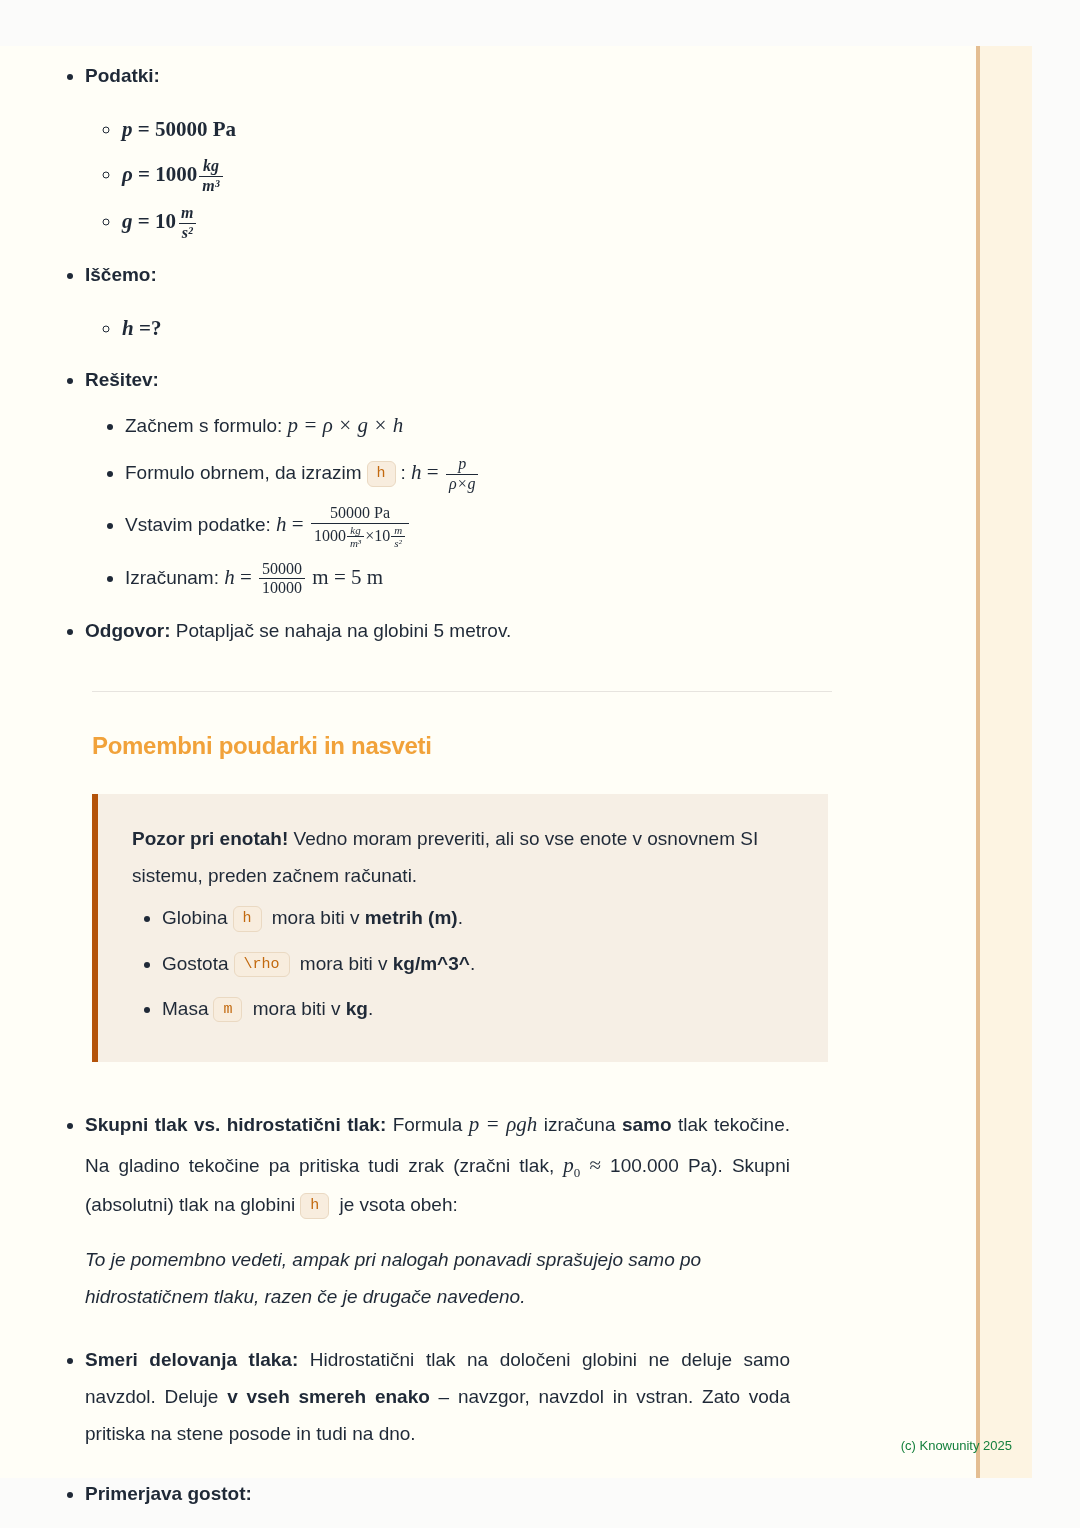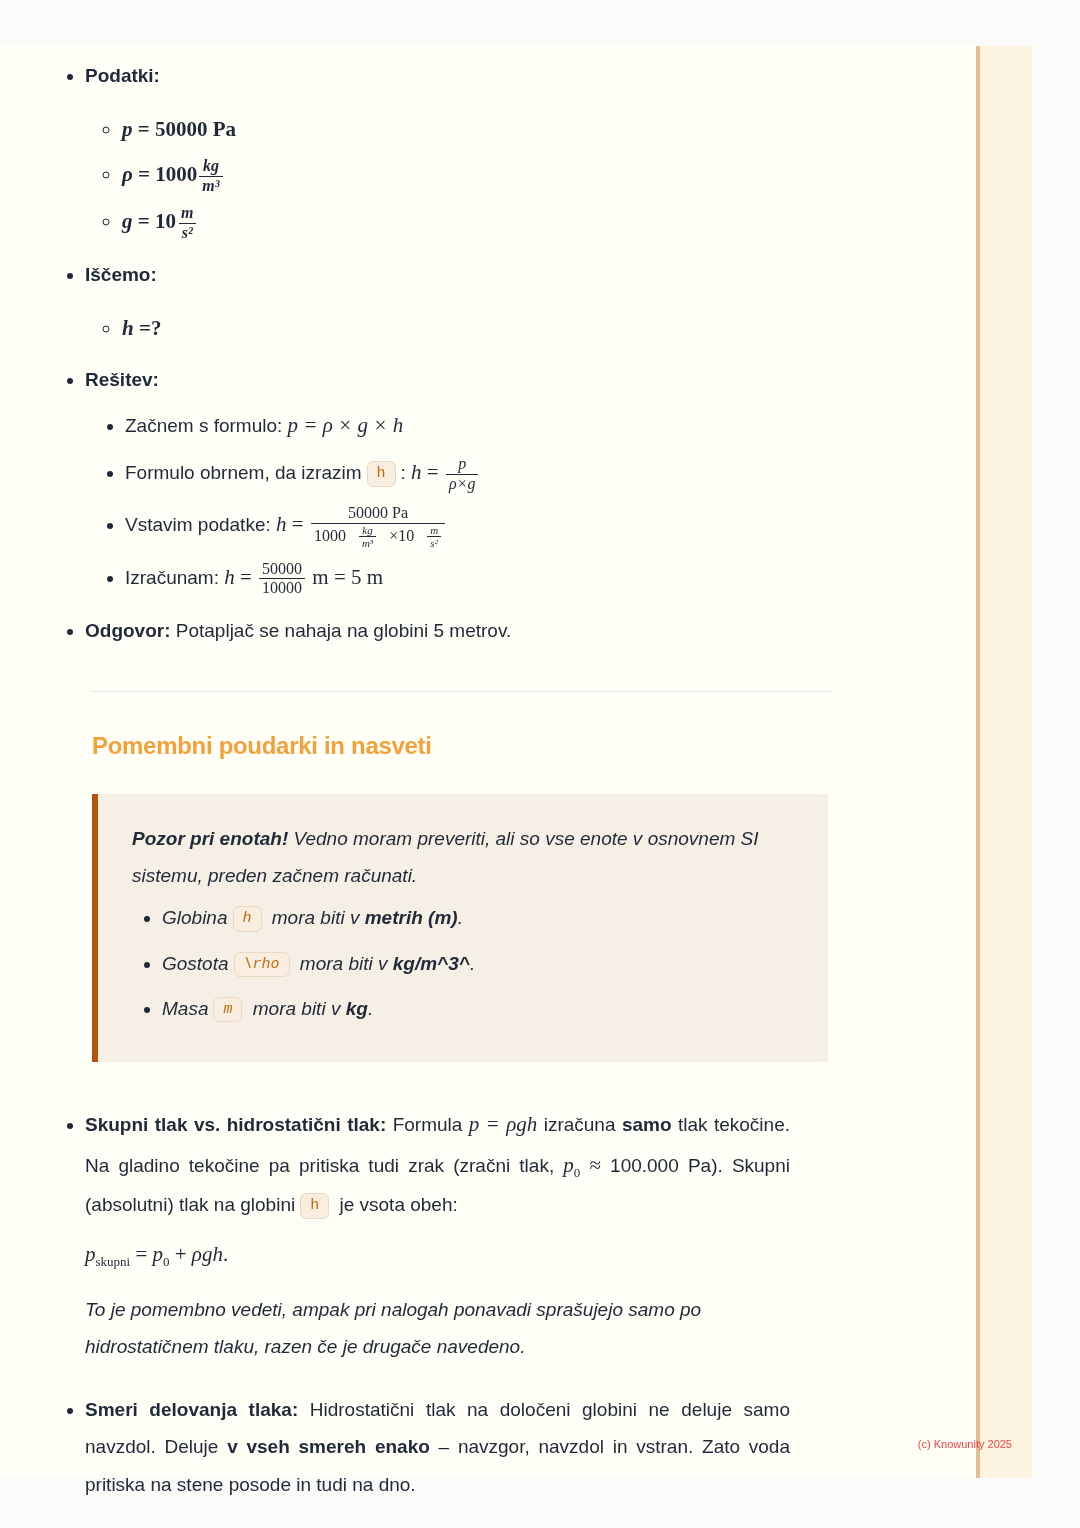--- a/index.html
+++ b/index.html
@@ -30,52 +30,52 @@
 
   
   .math { font-family:"Liberation Serif","DejaVu Serif",serif; font-size:21px; }
   .mi { font-style:italic; }
   .frac { display:inline-flex; flex-direction:column; align-items:center;
           vertical-align:middle; line-height:1.15; font-size:16px; margin:0 2px; }
   .frac .fnum { padding:0 3px; }
   .frac .fden { border-top:1.4px solid #1f2937; padding:0 3px; }
   .frac-sm { font-size:11px; margin:0 1px; line-height:1.1; }
   .frac-sm .fden { border-top:1px solid #1f2937; }
-  .bigden { display:inline-flex; align-items:center;gap:12px; }
+  .bigden { display:inline-flex; align-items:center; }
   sub.msub { font-size:13px; font-style:normal; }
 
   
   .chip {
     display:inline-block; font-family:"Liberation Mono","DejaVu Sans Mono",monospace;
     font-size:15px; color:#c2690e; background:#f8edde; border:1px solid #ead9c2;
     border-radius:6px; padding:2px 9px; margin:0 5px; line-height:1.3; vertical-align:2px;
   }
 
   
   hr.divider { border:none; border-top:1px solid #e7e4df; margin:44px 0 0 92px; width:740px; }
   h2.section-heading {
     margin:40px 0 0 92px; color:#f1a23a; font-size:24px; font-weight:700; letter-spacing:-0.3px;
   }
   .callout {
     margin:34px 11px 0 92px; width:736px; background:#f6efe5;
-    border-left:6px solid #b4530a; padding:26px 34px 24px 34px;font-style:italic;
+    border-left:6px solid #b4530a; padding:26px 34px 24px 34px;
   }
   .callout p { font-size:19px; line-height:1.95; }
   .callout ul { list-style:disc; padding-left:30px; margin-top:8px; }
   .callout ul li { font-size:19px; line-height:1.7; margin-bottom:13px; }
   .callout ul li::marker { color:#1f2937; }
 
   ul.l1.big { margin-top:42px; }
   ul.l1.big > li { margin-bottom:26px; }
   .jpara { text-align:justify; width:705px; line-height:1.95; }
   .formula-block { margin-top:14px; font-size:21px; }
   .note { font-style:italic; line-height:1.95; width:705px; margin-top:18px; }
 
   .watermark {
-    position:absolute; top:1438px; right:68px; font-size:11px; color:#ef4444; z-index:5;
+    position:absolute; top:1438px; right:68px; font-size:13px; color:#15803d; z-index:5;
   }
 </style>
 </head>
 <body>
 
 <div class="canvas">
   <div class="doc-page">
     <div class="edge-line"></div>
     <div class="edge-panel"></div>
 
@@ -156,21 +156,20 @@
         <ul>
           <li><span>Globina</span><span class="chip">h</span><span> mora biti v </span><span class="blabel">metrih (m)</span><span>.</span></li>
           <li><span>Gostota</span><span class="chip">\rho</span><span> mora biti v </span><span class="blabel">kg/m^3^</span><span>.</span></li>
           <li><span>Masa</span><span class="chip">m</span><span> mora biti v </span><span class="blabel">kg</span><span>.</span></li>
         </ul>
       </div>
 
       <ul class="l1 big">
         <li>
           <div class="jpara"><span class="blabel">Skupni tlak vs. hidrostatični tlak:</span><span> Formula </span><span class="math mi">p = ρgh</span><span> izračuna </span><span class="blabel">samo</span><span> tlak tekočine. Na gladino tekočine pa pritiska tudi zrak (zračni tlak, </span><span class="math"><span class="mi">p</span><sub class="msub">0</sub><span> ≈</span></span><span> 100.000 Pa). Skupni (absolutni) tlak na globini</span><span class="chip">h</span><span> je vsota obeh:</span></div>
-          <div class="formula-block math"><span class="mi">p</span><sub class="msub">skupni</sub><span> = </span><span class="mi">p</span><sub class="msub">0</sub><span> + </span><span class="mi">ρgh</span><span>.</span></div>
           <div class="note">To je pomembno vedeti, ampak pri nalogah ponavadi sprašujejo samo po hidrostatičnem tlaku, razen če je drugače navedeno.</div>
         </li>
 
         <li>
           <div class="jpara"><span class="blabel">Smeri delovanja tlaka:</span><span> Hidrostatični tlak na določeni globini ne deluje samo navzdol. Deluje </span><span class="blabel">v vseh smereh enako</span><span> – navzgor, navzdol in vstran. Zato voda pritiska na stene posode in tudi na dno.</span></div>
         </li>
 
         <li>
           <span class="blabel">Primerjava gostot:</span>
         </li>

